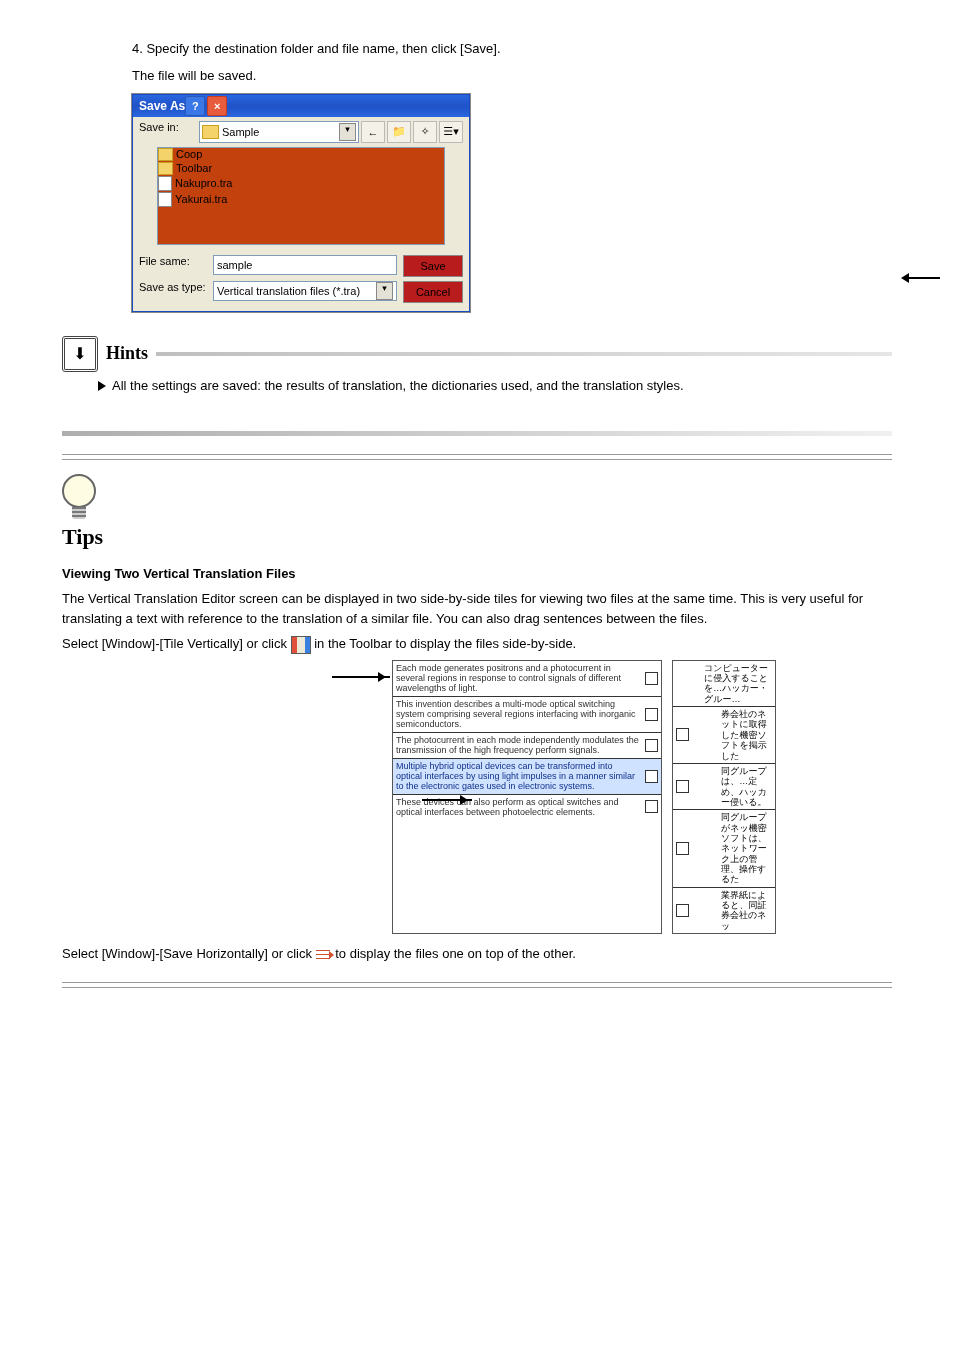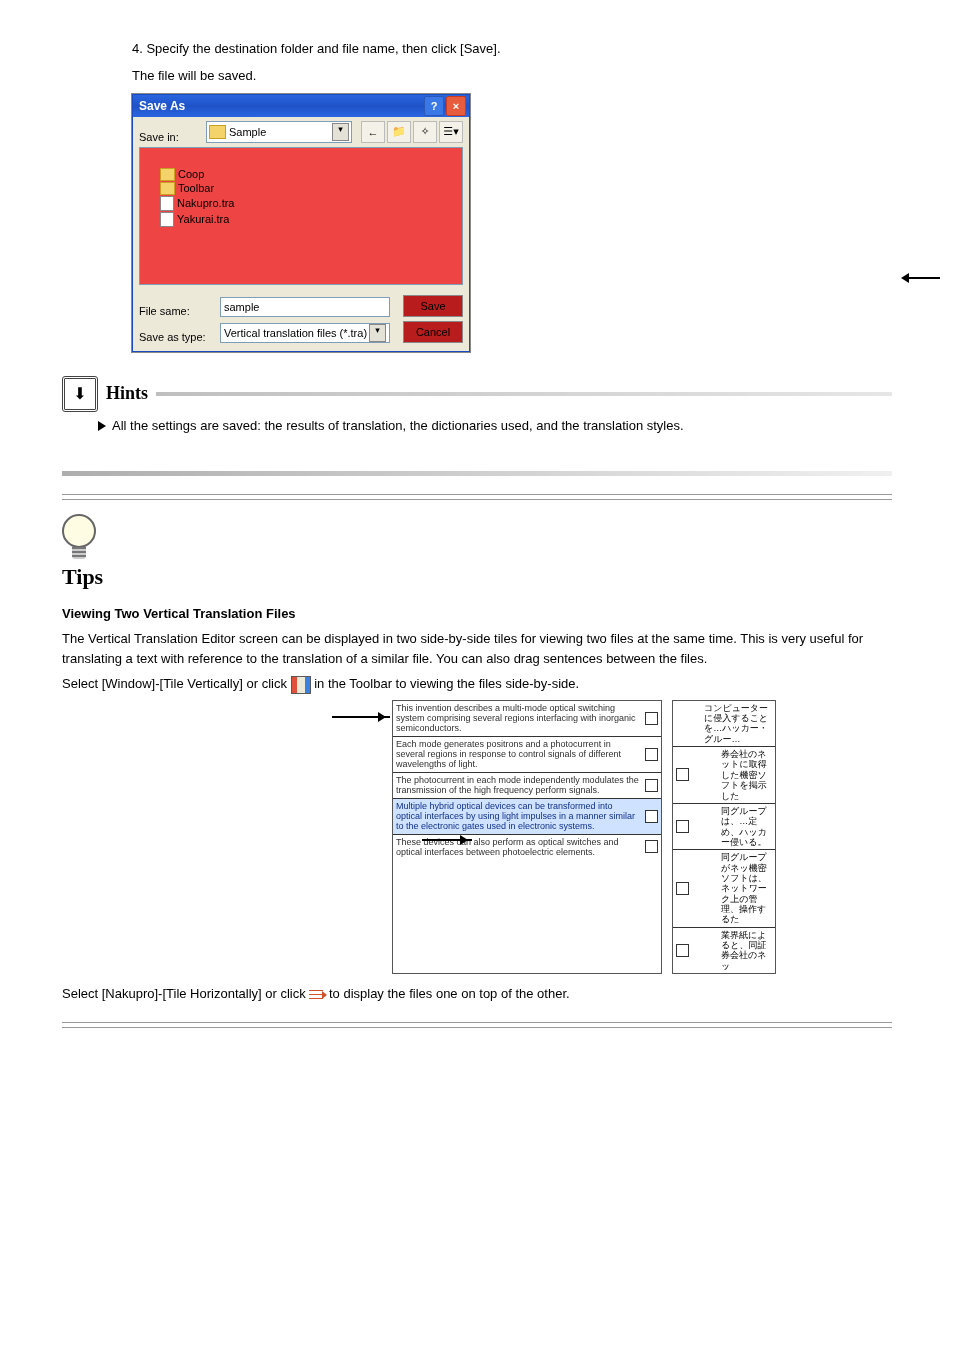--- a/index.html
+++ b/index.html
@@ -27,39 +27,39 @@
   }
   .titlebar {
     height: 22px;
     background: linear-gradient(to bottom, #2a66e0 0%, #1f52c7 50%, #2a66e0 100%);
     color: #fff;
     font-weight: bold;
     font-size: 12px;
     display: flex;
     align-items: center;
     padding: 0 3px 0 6px;
-    justify-content: space-between;
+    justify-content: flex-start;
   }
   .titlebar-btns { display: flex; gap: 2px; }
   .tb-btn {
     width: 18px; height: 18px;
     background: #f0a060;
     border: 1px solid #d07a30;
     border-radius: 2px;
     color: #fff;
     font-size: 11px;
     display: flex; align-items: center; justify-content: center;
   }
   .tb-btn.close { background: #e85c3e; border-color: #c73a20; font-weight: bold; }
   .tb-btn.help { background: #3a78e8; border-color: #2a58b8; }
   .dlg-row {
     display: flex;
-    align-items: flex-end;
+    align-items: flex-start;
     padding: 4px 6px;
-    gap: 9px;
+    gap: 2px;
   }
   .lbl { font-size: 11px; width: 58px; }
   .dlg-select {
     height: 20px;
     font-size: 11px;
     flex: 1;
     border: 1px solid #7f9db9;
     background: #fff;
     padding: 0 2px;
     display: flex;
@@ -67,25 +67,25 @@
   }
   .tb-icons { display: flex; gap: 2px; }
   .tb-icon {
     width: 22px; height: 20px;
     border: 1px solid #bbb;
     background: #f4f2e8;
     font-size: 11px;
     display: flex; align-items: center; justify-content: center;
   }
   .file-area {
-    background: #ef4444;
+    background: #c2410c;
     border: 1px solid #7f9db9;
     height: 96px;
-    margin: 0 6px;
-    padding: 20px;
+    margin: 0 24px;
+    padding: 0;
     font-size: 11px;
   }
   .file-item { display: flex; align-items: center; gap: 3px; margin-bottom: 1px; }
   .folder-icon {
     width: 13px; height: 11px;
     background: #f4d36a; border: 1px solid #c9a020;
   }
   .doc-icon {
     width: 12px; height: 13px;
     background: #fff; border: 1px solid #888;
@@ -340,33 +340,33 @@
     </div>
   </div>
   <div class="tips-label">Tips</div>
 
   <div class="tips-body">
     <div style="font-weight:bold; margin-bottom:6px;">Viewing Two Vertical Translation Files</div>
     <div>The Vertical Translation Editor screen can be displayed in two side-by-side tiles for viewing two files at the same time. This is very useful for translating a text with reference to the translation of a similar file. You can also drag sentences between the files.</div>
     <div style="margin-top:6px;">
       <span>Select [Window]-[Tile Vertically] or click </span>
       <span class="inline-icon"></span>
-      <span> in the Toolbar to viewing the files side-by-side.</span>
+      <span> in the Toolbar to display the files side-by-side.</span>
     </div>
 
     <div class="pane-wrap">
       <div class="pane-arrow"></div>
       <div class="pane-arrow2"></div>
       <div class="pane pane-left">
         <div class="cell nosel">
+            <div class="cell-txt">Each mode generates positrons and a photocurrent in several regions in response to control signals of different wavelengths of light.</div>
+            <div class="chk"></div>
+          </div>
+        <div class="cell nosel">
             <div class="cell-txt">This invention describes a multi-mode optical switching system comprising several regions interfacing with inorganic semiconductors.</div>
-            <div class="chk"></div>
-          </div>
-        <div class="cell nosel">
-            <div class="cell-txt">Each mode generates positrons and a photocurrent in several regions in response to control signals of different wavelengths of light.</div>
             <div class="chk"></div>
           </div>
         <div class="cell nosel">
             <div class="cell-txt">The photocurrent in each mode independently modulates the transmission of the high frequency perform signals.</div>
             <div class="chk"></div>
           </div>
         <div class="cell sel">
             <div class="cell-txt">Multiple hybrid optical devices can be transformed into optical interfaces by using light impulses in a manner similar to the electronic gates used in electronic systems.</div>
             <div class="chk"></div>
           </div>
@@ -392,21 +392,21 @@
             <div class="rtxt">同グループがネッ機密ソフトは、ネットワーク上の管理、操作するた</div>
           </div>
         <div class="rcell" style="border-bottom:none;">
             <div class="chk"></div>
             <div class="rtxt">業界紙によると、同証券会社のネッ</div>
           </div>
       </div>
     </div>
 
     <div style="margin-top:10px;">
-      <span>Select [Nakupro]-[Tile Horizontally] or click </span>
+      <span>Select [Window]-[Save Horizontally] or click </span>
       <span class="inline-icon2"><span class="a3"></span><span class="ar"></span></span>
       <span> to display the files one on top of the other.</span>
     </div>
   </div>
 
   <div class="tips-sep" style="margin-top:18px;"></div>
 
 </div>
 
 </body></html>

